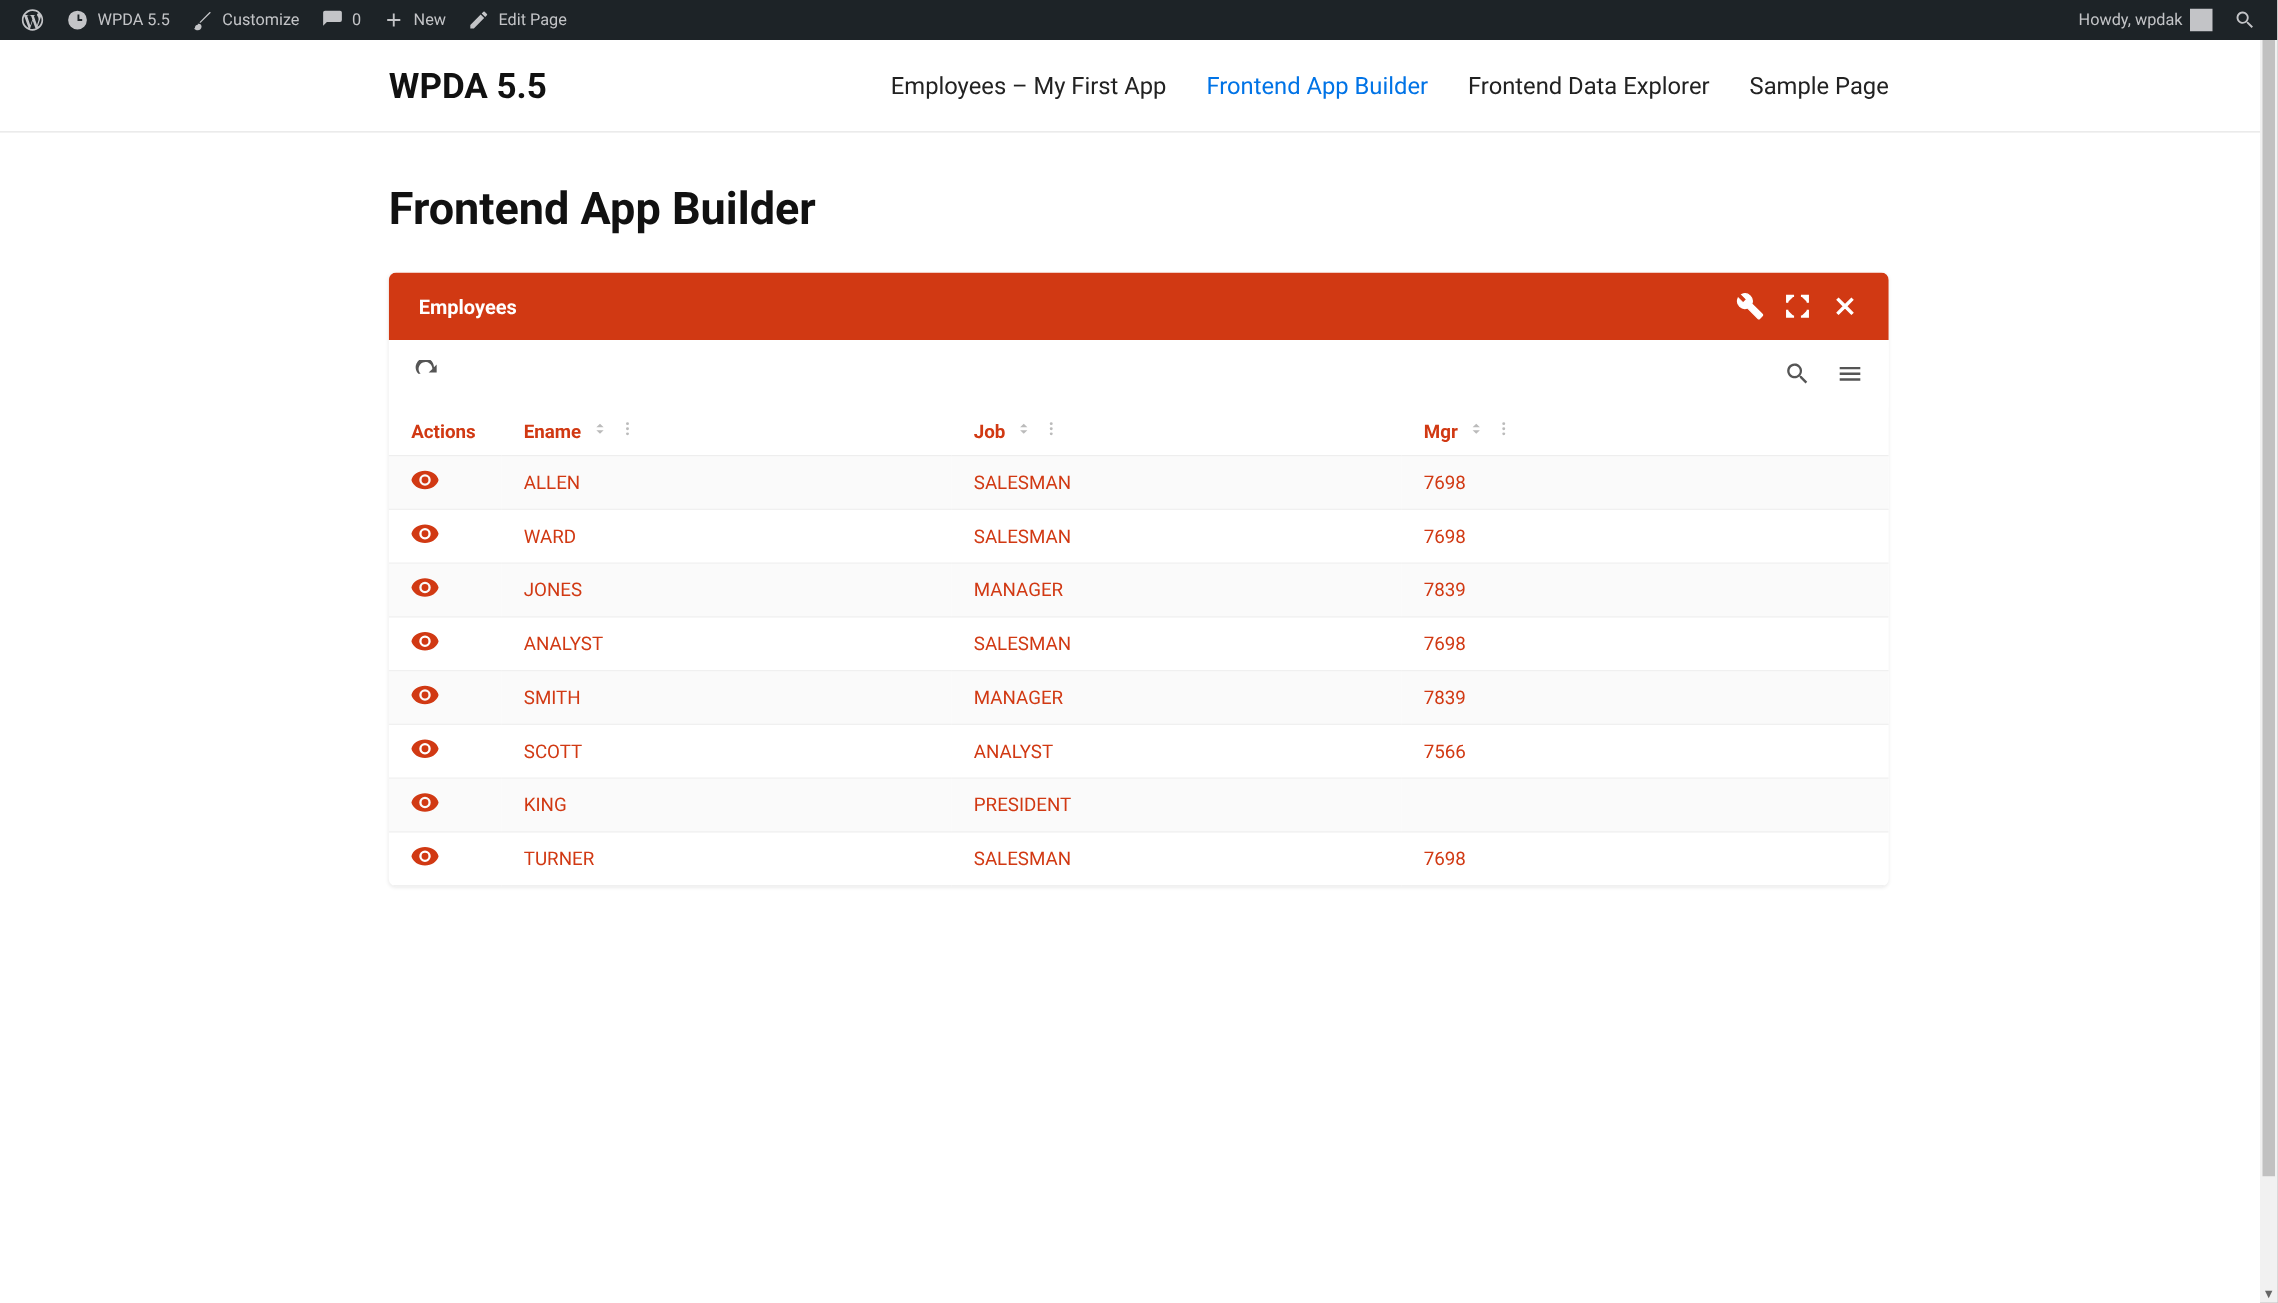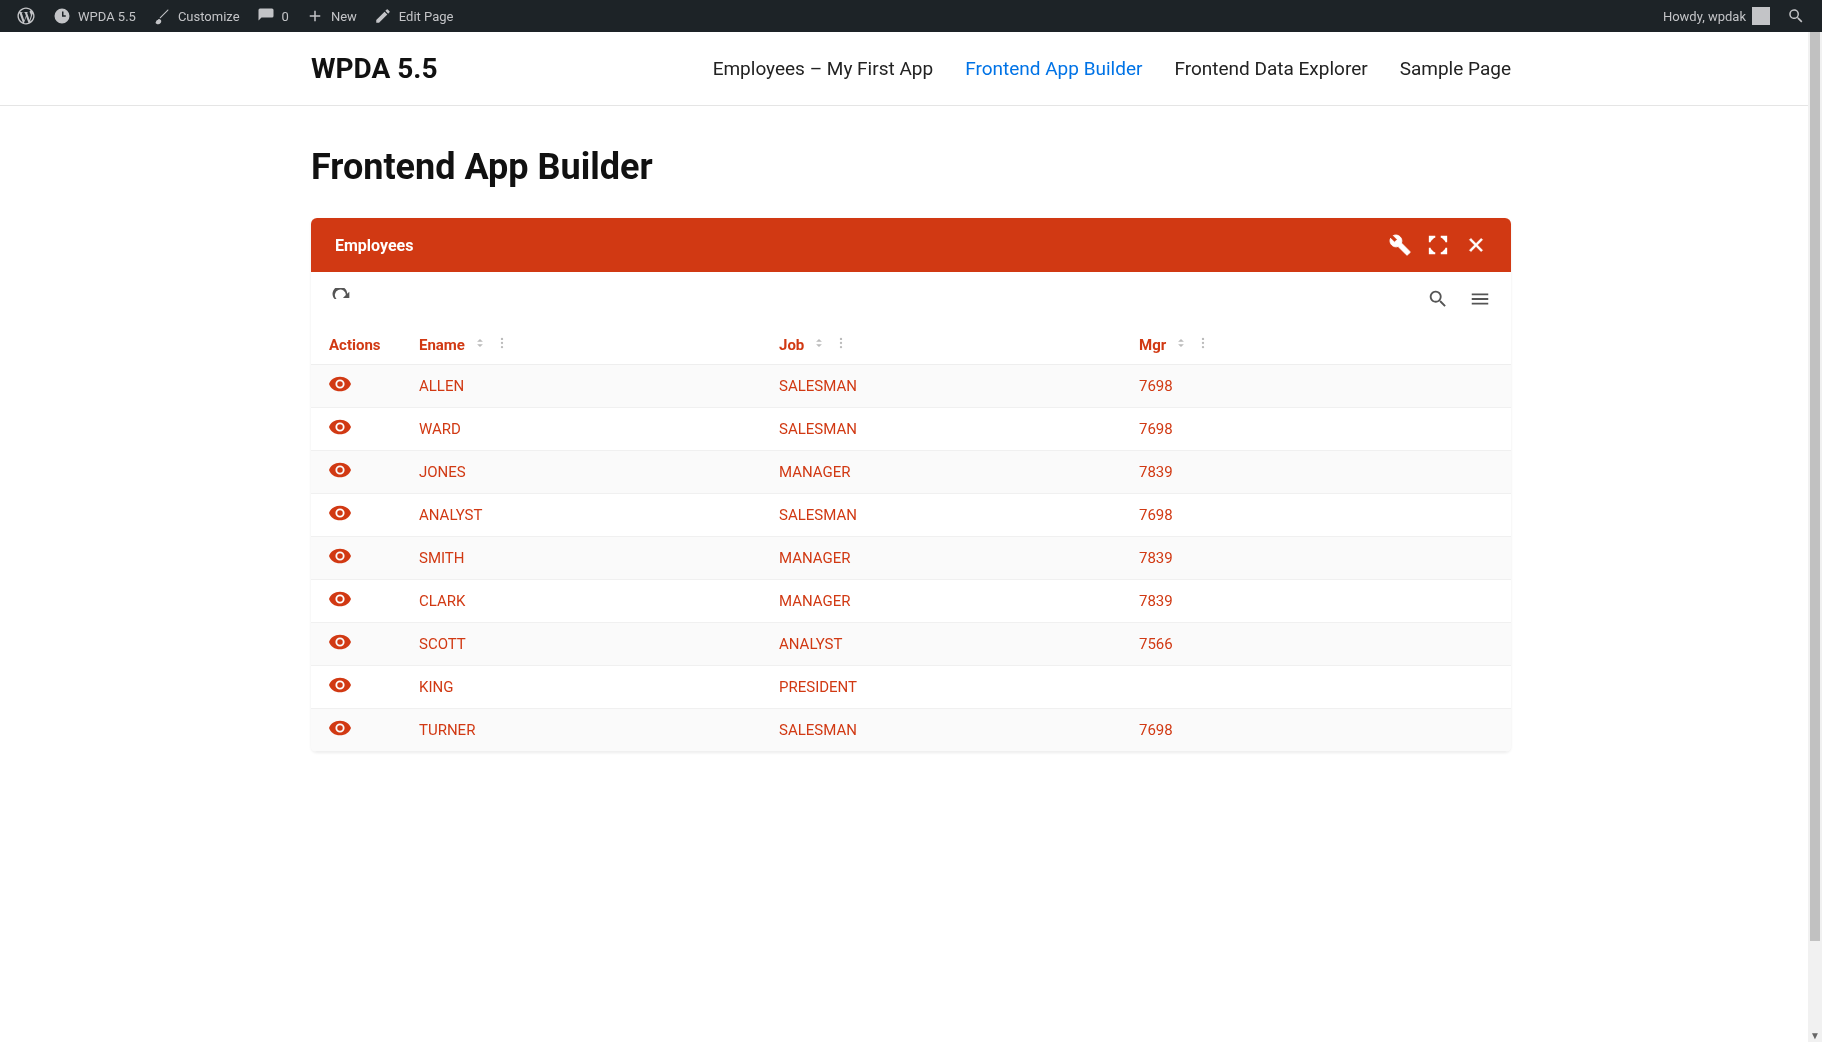--- a/index.html
+++ b/index.html
@@ -295,30 +295,20 @@
     <td>SMITH</td>
     <td>MANAGER</td>
     <td>7839</td>
   </tr>
           <tr>
     <td class="col-actions"><span class="eye-icon">
                 <svg viewBox="0 0 24 16">
                   <path d="M12 0C6 0 1.7 3.1 0 8c1.7 4.9 6 8 12 8s10.3-3.1 12-8c-1.7-4.9-6-8-12-8zm0 13a5 5 0 110-10 5 5 0 010 10zm0-8a3 3 0 100 6 3 3 0 000-6z"></path>
                 </svg>
               </span></td>
-    <td>CLARK</td>
-    <td>MANAGER</td>
-    <td>7839</td>
-  </tr>
-          <tr>
-    <td class="col-actions"><span class="eye-icon">
-                <svg viewBox="0 0 24 16">
-                  <path d="M12 0C6 0 1.7 3.1 0 8c1.7 4.9 6 8 12 8s10.3-3.1 12-8c-1.7-4.9-6-8-12-8zm0 13a5 5 0 110-10 5 5 0 010 10zm0-8a3 3 0 100 6 3 3 0 000-6z"></path>
-                </svg>
-              </span></td>
     <td>SCOTT</td>
     <td>ANALYST</td>
     <td>7566</td>
   </tr>
           <tr>
     <td class="col-actions"><span class="eye-icon">
                 <svg viewBox="0 0 24 16">
                   <path d="M12 0C6 0 1.7 3.1 0 8c1.7 4.9 6 8 12 8s10.3-3.1 12-8c-1.7-4.9-6-8-12-8zm0 13a5 5 0 110-10 5 5 0 010 10zm0-8a3 3 0 100 6 3 3 0 000-6z"></path>
                 </svg>
               </span></td>

